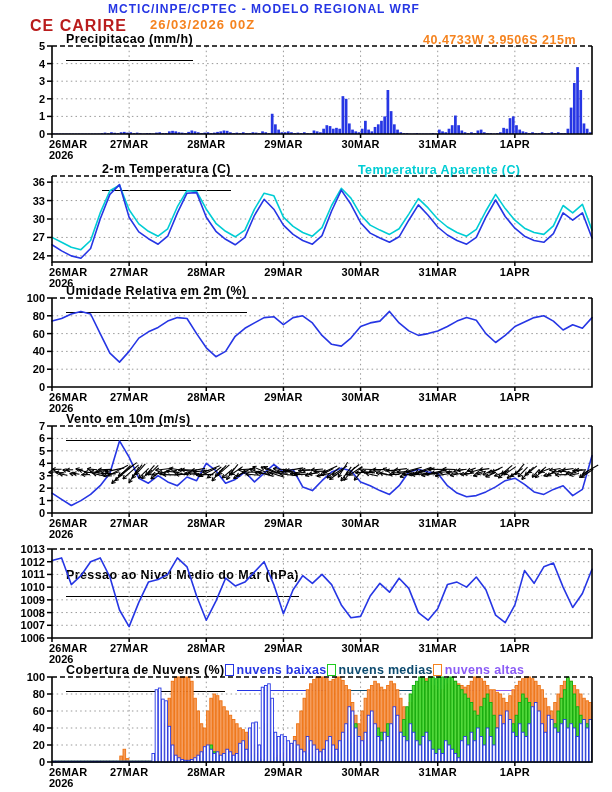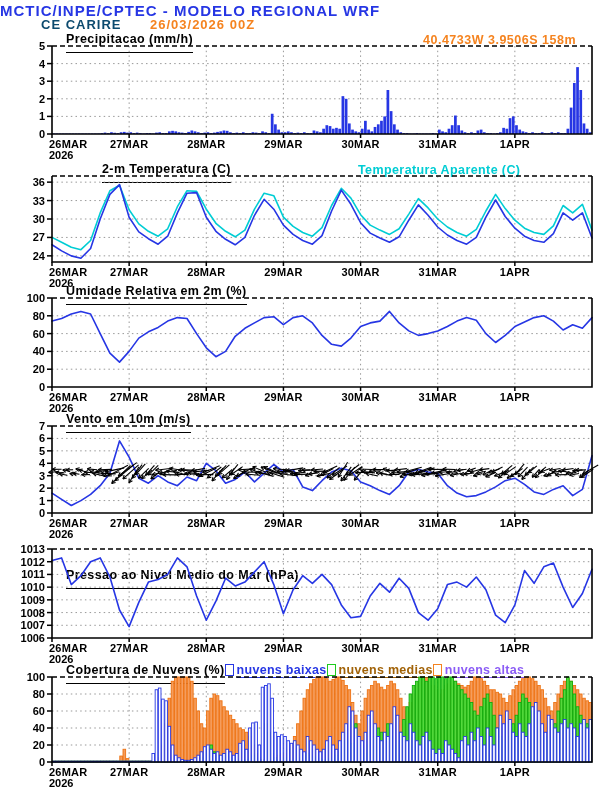--- a/index.html
+++ b/index.html
@@ -1,46 +1,46 @@
 <!DOCTYPE html>
 <html><head>
 <meta charset="utf-8">
 <style>
   html,body{margin:0;padding:0;background:#ffffff;}
   body{width:612px;height:792px;position:relative;overflow:hidden;
        font-family:"Liberation Sans", sans-serif;font-weight:bold;}
   .abs{position:absolute;white-space:nowrap;}
-  .hdr1{top:2px;left:0;width:528px;text-align:left;font-size:15px;letter-spacing:1px;color:#2636e4;}
-  .hdr-station{top:17px;left:41px;font-size:13px;letter-spacing:1px;color:#0c4a6e;}
+  .hdr1{top:2px;left:0;width:528px;text-align:center;font-size:12px;letter-spacing:1px;color:#2636e4;}
+  .hdr-station{top:17px;left:30px;font-size:16px;letter-spacing:1px;color:#b91c1c;}
   .hdr-run{top:17px;left:150px;font-size:13px;letter-spacing:1px;color:#f5831f;}
   .coords{top:33px;right:36px;font-size:12.5px;letter-spacing:.5px;color:#f5831f;}
-  .ptitle{font-size:12.5px;letter-spacing:.4px;color:#000;border-bottom:1.7px solid #000;padding-bottom:7px;line-height:12px;}
+  .ptitle{font-size:12.5px;letter-spacing:.4px;color:#000;border-bottom:1.7px solid #000;padding-bottom:15px;line-height:12px;}
   .t-precip{top:33px;left:66px;}
   .t-temp{top:163px;left:66px;margin-left:36px;}
   .t-apparent{top:163px;left:358px;font-size:12.5px;letter-spacing:.4px;color:#00cdd4;}
   .t-rh{top:285px;left:66px;}
   .t-wind{top:413px;left:66px;}
   .t-pres{top:536px;left:66px;margin-top:33px;}
   .cloudrow{top:664px;left:66px;display:flex;align-items:flex-start;}
   .lgitem{font-size:12.5px;letter-spacing:.3px;display:flex;align-items:flex-start;gap:3px;}
   .lgsq{display:inline-block;width:7px;height:10px;background:#fff;margin-top:0px;}
-  .lgl{border-bottom:1.7px solid currentColor;padding-bottom:1px;line-height:12px;text-align:center;}
+  .lgl{border-bottom:1.7px solid currentColor;padding-bottom:14px;line-height:12px;text-align:center;}
   .lg-blue{color:#2636e4;}.lg-blue .lgsq{border:1.6px solid #2636e4;}
-  .lg-green{color:#a16207;}.lg-green .lgsq{border:1.6px solid #1ecb1e;}
+  .lg-green{color:#0c4a6e;}.lg-green .lgsq{border:1.6px solid #1ecb1e;}
   .lg-orange{color:#8b5cf6;}.lg-orange .lgsq{border:1.6px solid #f5831f;}
   svg{position:absolute;top:0;left:0;}
   svg text{font-family:"Liberation Sans", sans-serif;font-weight:bold;fill:#000;}
 </style>
 </head>
 <body>
 
 <div class="abs hdr1">MCTIC/INPE/CPTEC - MODELO REGIONAL WRF</div>
 <div class="abs hdr-station">CE CARIRE</div>
 <div class="abs hdr-run">26/03/2026 00Z</div>
-<div class="abs coords">40.4733W 3.9506S 158m</div>
+<div class="abs coords">40.4733W 3.9506S 215m</div>
 
 <div class="abs ptitle t-precip">Precipitacao (mm/h)</div>
 <div class="abs ptitle t-temp">2-m Temperatura (C)</div>
 <div class="abs t-apparent">Temperatura Aparente (C)</div>
 <div class="abs ptitle t-rh">Umidade Relativa em 2m (%)</div>
 <div class="abs ptitle t-wind">Vento em 10m (m/s)</div>
 <div class="abs ptitle t-pres">Pressao ao Nivel Medio do Mar (hPa)</div>
 
 <div class="abs cloudrow">
   <span class="ptitle" style="font-size:12.5px">Cobertura de Nuvens (%)</span>

